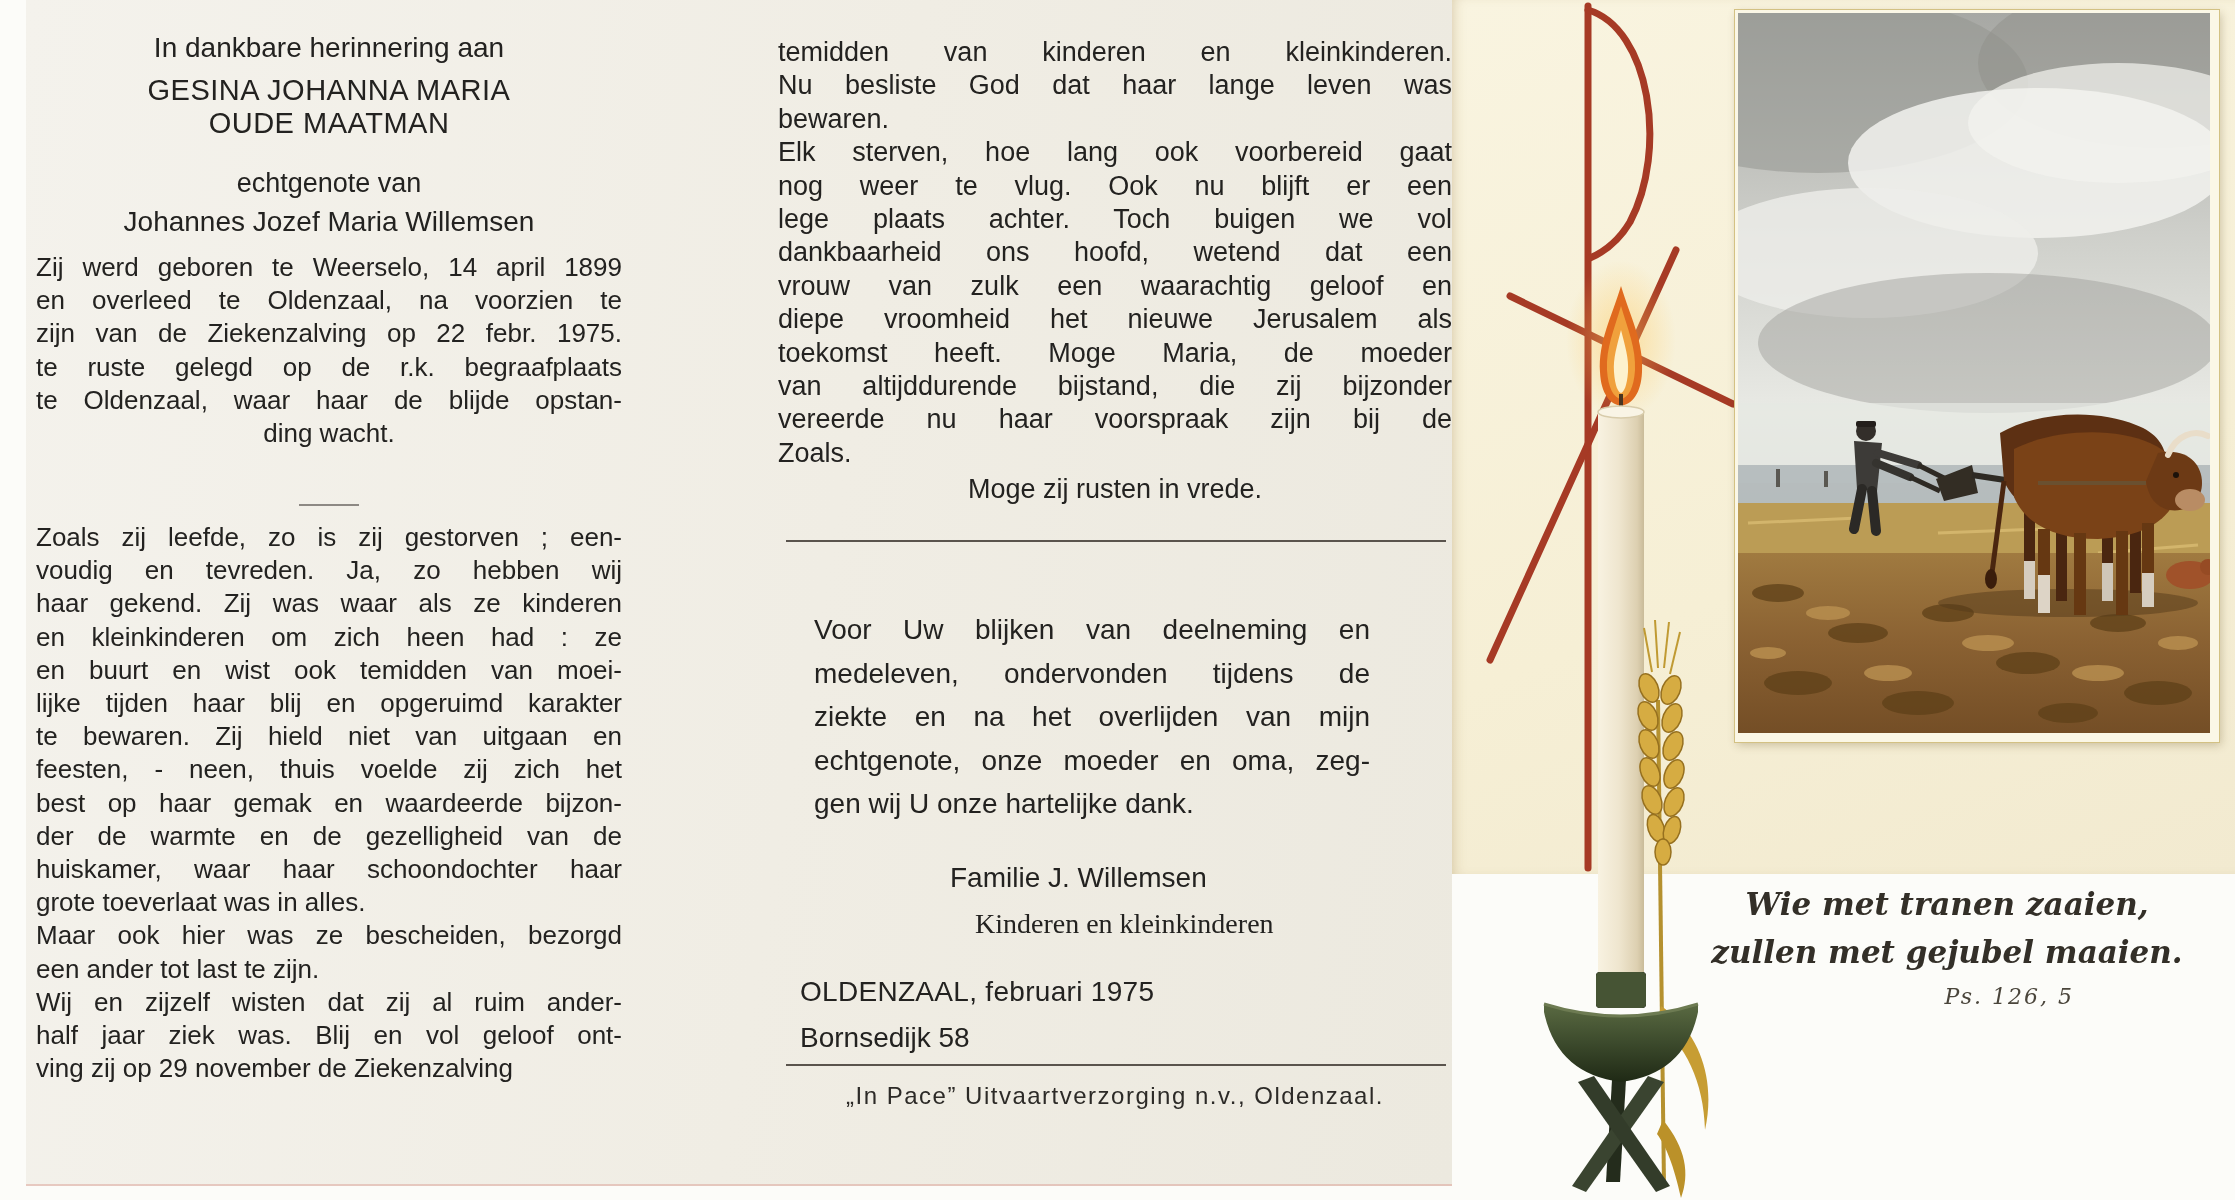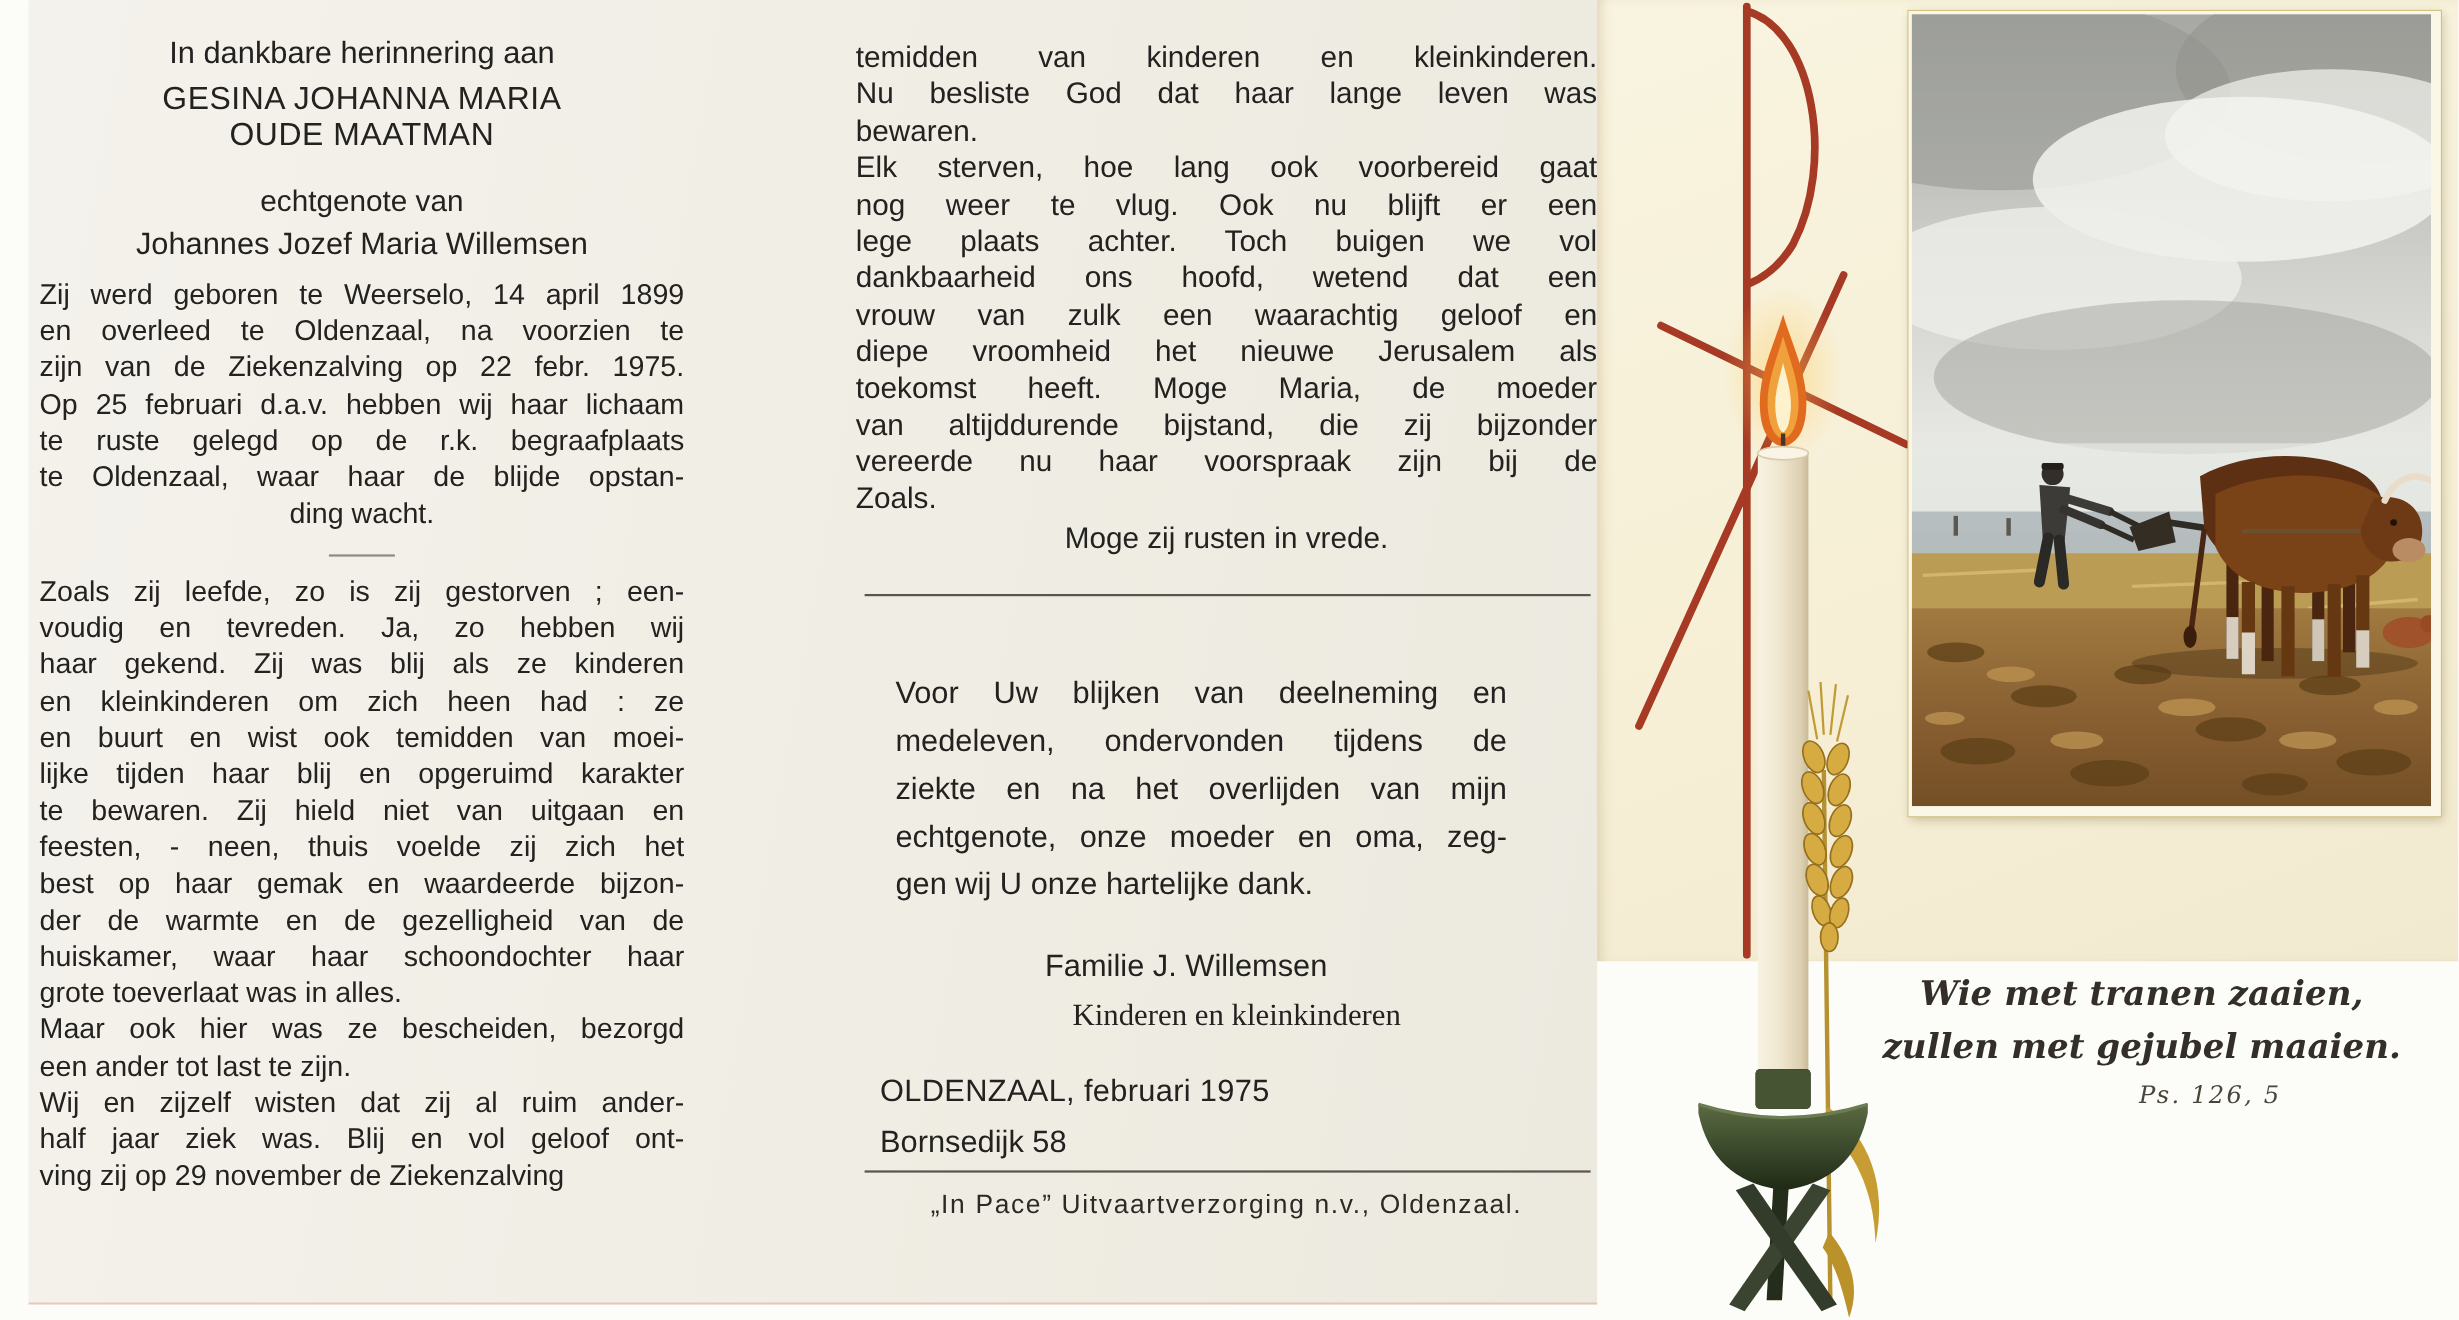--- a/index.html
+++ b/index.html
@@ -67,32 +67,31 @@
       <div class="hline h-intro">In dankbare herinnering aan</div>
       <div class="hline h-name1">GESINA JOHANNA MARIA</div>
       <div class="hline h-name2">OUDE MAATMAN</div>
       <div class="hline h-sub">echtgenote van</div>
       <div class="hline h-spouse">Johannes Jozef Maria Willemsen</div>
 
       <div class="para p1">
         <div class="pline">Zij werd geboren te Weerselo, 14 april 1899</div>
         <div class="pline">en overleed te Oldenzaal, na voorzien te</div>
         <div class="pline">zijn van de Ziekenzalving op 22 febr. 1975.</div>
-        <div class="pline">Op 25 februari d.a.v. hebben wij haar lichaam</div>
         <div class="pline">te ruste gelegd op de r.k. begraafplaats</div>
         <div class="pline">te Oldenzaal, waar haar de blijde opstan-</div>
         <div class="pline c">ding wacht.</div>
       </div>
 
       <div class="mini-rule"></div>
 
       <div class="para p2">
         <div class="pline">Zoals zij leefde, zo is zij gestorven ; een-</div>
         <div class="pline">voudig en tevreden. Ja, zo hebben wij</div>
-        <div class="pline">haar gekend. Zij was blij als ze kinderen</div>
+        <div class="pline">haar gekend. Zij was waar als ze kinderen</div>
         <div class="pline">en kleinkinderen om zich heen had : ze</div>
         <div class="pline">en buurt en wist ook temidden van moei-</div>
         <div class="pline">lijke tijden haar blij en opgeruimd karakter</div>
         <div class="pline">te bewaren. Zij hield niet van uitgaan en</div>
         <div class="pline">feesten, - neen, thuis voelde zij zich het</div>
         <div class="pline">best op haar gemak en waardeerde bijzon-</div>
         <div class="pline">der de warmte en de gezelligheid van de</div>
         <div class="pline">huiskamer, waar haar schoondochter haar</div>
         <div class="pline l">grote toeverlaat was in alles.</div>
         <div class="pline">Maar ook hier was ze bescheiden, bezorgd</div>

